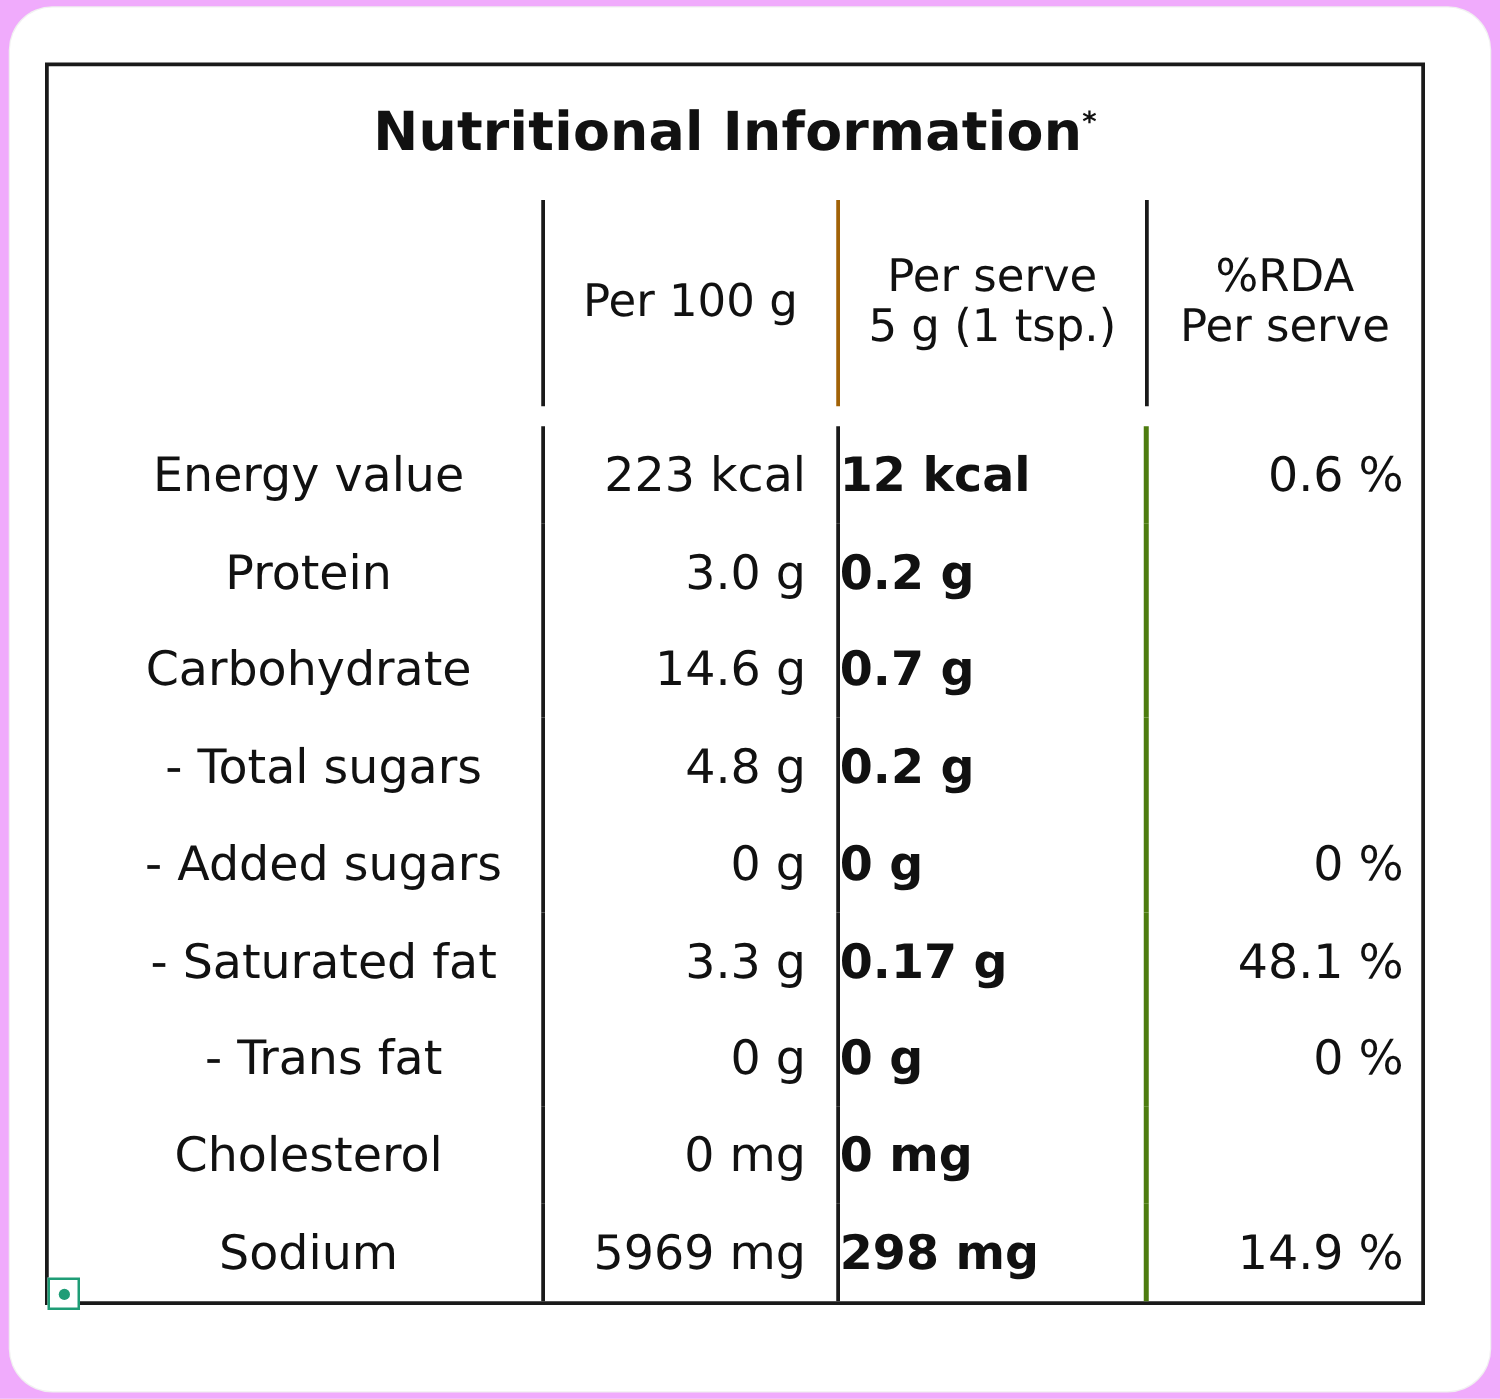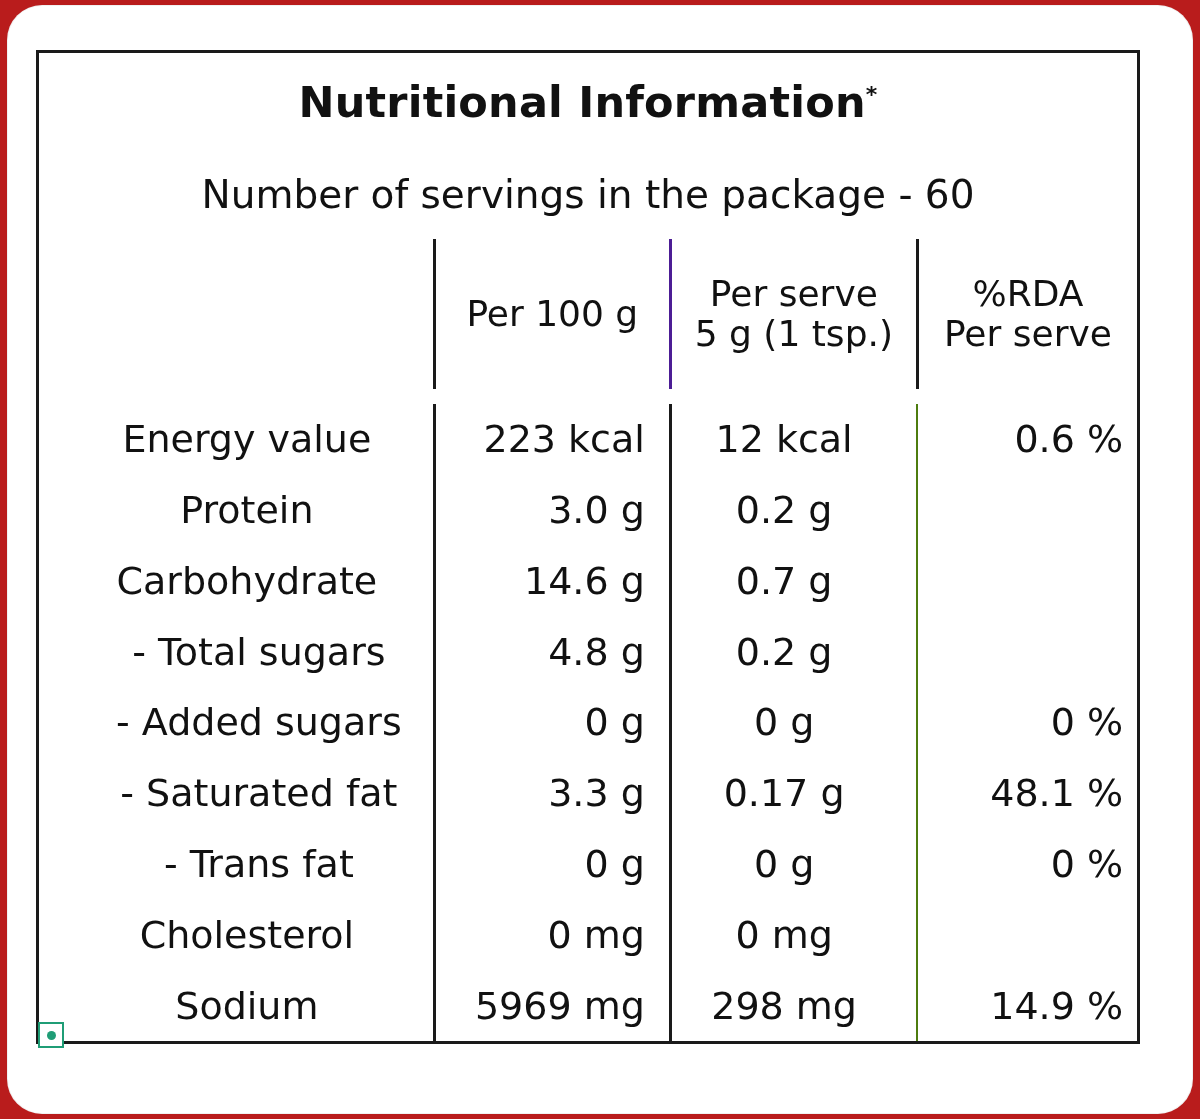--- a/index.html
+++ b/index.html
@@ -11,21 +11,21 @@
     height: 1119px;
     background: #ffffff;
     font-family: "DejaVu Sans", sans-serif;
     overflow: hidden;
   }
 
   .page {
     position: relative;
     width: 1200px;
     height: 1119px;
-    background: #b91c1c;
+    background: #f0abfc;
     box-sizing: border-box;
   }
 
   
   .card-frame {
     position: absolute;
     left: 8px;
     top: 6px;
     width: 1184px;
     height: 1107px;
@@ -80,42 +80,43 @@
   }
 
   .row-head td {
     height: 142px;
     border-bottom: 3px solid #1a1a1a;
     text-align: center;
     font-size: 36px;
     line-height: 1.12;
   }
   .row-head td.c-label { border-right: 3px solid #1a1a1a; }
-  .row-head td.c-100   { border-right: 3px solid #4c1d95; }
+  .row-head td.c-100   { border-right: 3px solid #a16207; }
   .row-head td.c-serve { border-right: 3px solid #1a1a1a; }
 
   .row-data td {
     height: 67px;
     font-size: 38px;
   }
   .row-data td.c-label {
     text-align: center;
     padding-left: 22px;
     border-right: 3px solid #1a1a1a;
     white-space: nowrap;
   }
   .row-data td.c-100 {
     text-align: right;
     padding-right: 24px;
     border-right: 3px solid #1a1a1a;
   }
   .row-data td.c-serve {
-    text-align: center;
+    text-align: left;
     padding-right: 20px;
-    border-right: 2px solid #4d7c0f;
+    border-right: 4px solid #4d7c0f;
+    font-weight: bold;
   }
   .row-data td.c-rda {
     text-align: right;
     padding-right: 14px;
   }
 
   .indent { padding-left: 46px !important; }
 
   .spacer-top td { height: 14px; }
 
@@ -152,23 +153,20 @@
       <colgroup>
         <col style="width:36%">
         <col style="width:21.5%">
         <col style="width:22.5%">
         <col style="width:20%">
       </colgroup>
       <tbody>
         <tr class="row-title">
           <td colspan="4"><span>Nutritional Information</span><span class="sup">*</span></td>
         </tr>
-        <tr class="row-servings">
-          <td colspan="4">Number of servings in the package - 60</td>
-        </tr>
         <tr class="row-head">
           <td class="c-label"></td>
           <td class="c-100">Per 100 g</td>
           <td class="c-serve">
             <div>Per serve</div>
             <div>5 g (1 tsp.)</div>
           </td>
           <td class="c-rda">
             <div>%RDA</div>
             <div>Per serve</div>

